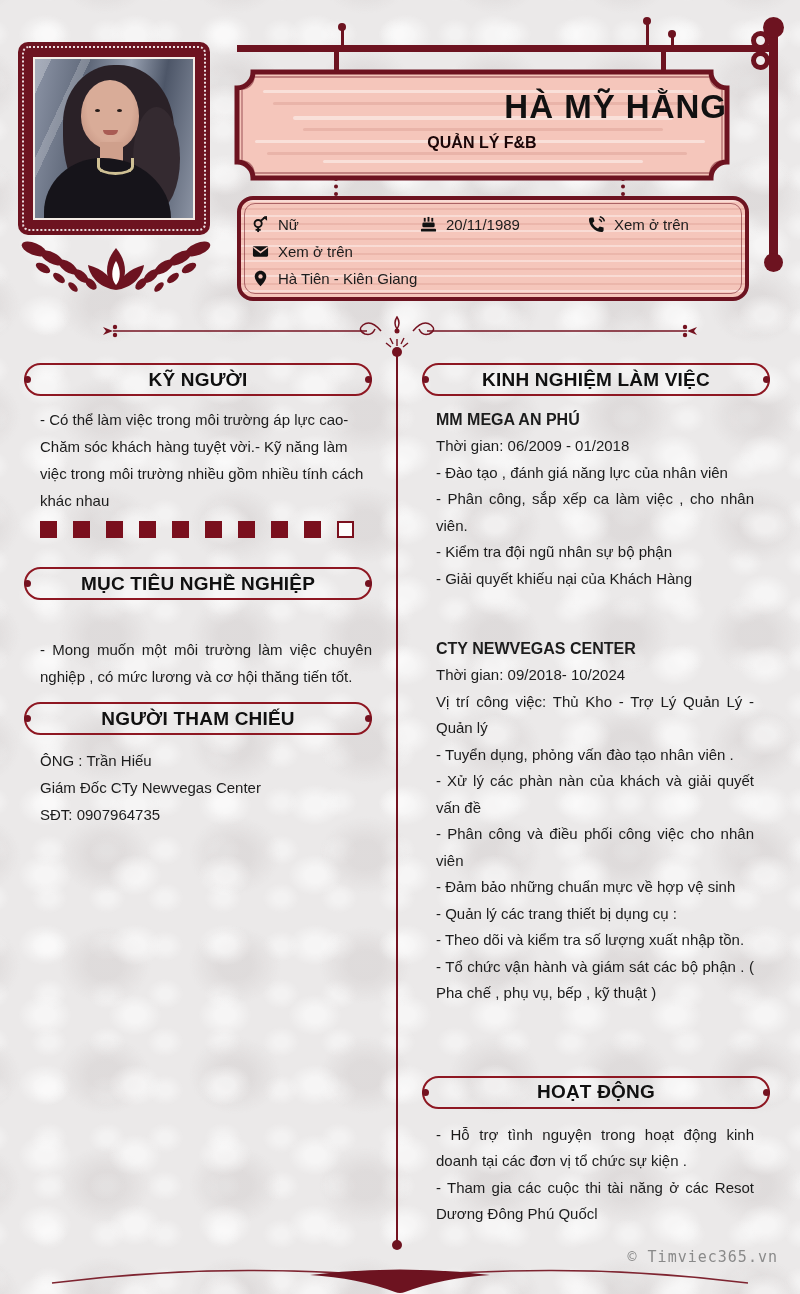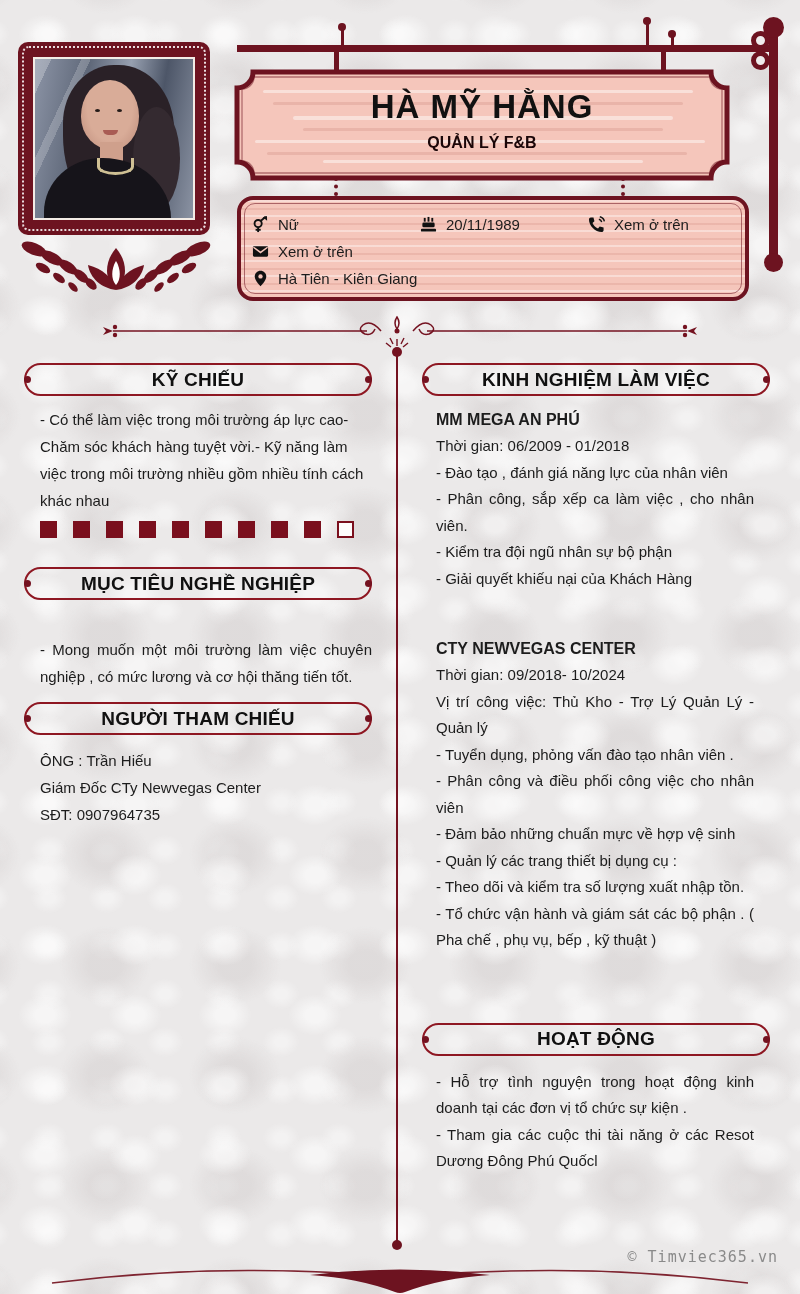--- a/index.html
+++ b/index.html
@@ -49,21 +49,21 @@
   .eye{position:absolute;top:42%;width:5px;height:3px;border-radius:50%;background:#241a18;}
   #eye-l{left:25%;} #eye-r{left:62%;}
   #mouth{position:absolute;left:38%;top:72%;width:15px;height:5px;border-radius:0 0 8px 8px;background:#a95c54;}
   #neck{position:absolute;left:41%;top:52%;width:15%;height:18%;background:#cfa08c;}
   #body{position:absolute;left:6%;top:62%;width:80%;height:40%;background:#16141a;
     border-radius:46% 54% 0 0/85% 95% 0 0;}
   #necklace{position:absolute;left:39%;top:62%;width:20%;height:9%;border:3px solid #cfc094;border-top:none;
     border-radius:0 0 50% 50%;}
   
   #plaque-text{left:237px;top:87px;width:490px;text-align:center;}
-  #plaque-text .name{font-size:33px;font-weight:800;letter-spacing:1px;color:#111;line-height:40px;}
+  #plaque-text .name{font-size:33px;font-weight:800;letter-spacing:1px;color:#111;line-height:40px;text-align:right;}
   #plaque-text .subtitle{margin-top:7px;font-size:16px;font-weight:700;color:#1a0608;}
   
   #info-panel{left:237px;top:196px;width:512px;height:105px;box-sizing:border-box;
     border:4px solid #6d1320;border-radius:16px;
     background:
       repeating-linear-gradient(180deg, rgba(255,255,255,.38) 0 2px, rgba(255,255,255,0) 2px 8px,
         rgba(176,86,74,.14) 8px 10px, rgba(255,255,255,0) 10px 15px),
       #f5c6bb;}
   #info-panel::before{content:"";position:absolute;left:3px;top:3px;right:3px;bottom:3px;
     border:1px solid rgba(109,19,32,.55);border-radius:11px;pointer-events:none;}
@@ -287,21 +287,21 @@
       <path d="M592 18 L602 14 L599 18 L602 22 Z"></path>
         <circle cx="590" cy="14" r="2.2"></circle>
         <circle cx="590" cy="22" r="2.2"></circle>
     </g>
   </svg>
   <div class="abs" id="vline"></div>
   <div class="abs ball" id="vline-dot"></div>
 
   <div class="col" id="col-left">
     <div class="pill">
-      <span>KỸ CHIẾU</span>
+      <span>KỸ NGƯỜI</span>
     </div>
     <div class="body-text" id="skills-desc">- Có thể làm việc trong môi trường áp lực cao- Chăm sóc khách hàng tuyệt vời.- Kỹ năng làm việc trong môi trường nhiều gồm nhiều tính cách khác nhau</div>
     <div id="skill-squares">
         <div class="sq filled"></div>
         <div class="sq filled"></div>
         <div class="sq filled"></div>
         <div class="sq filled"></div>
         <div class="sq filled"></div>
         <div class="sq filled"></div>
         <div class="sq filled"></div>
@@ -342,20 +342,21 @@
           <div class="duty">- Giải quyết khiếu nại của Khách Hàng</div>
         </div>
     </div>
 
     <div id="job2">
       <div class="comp">CTY NEWVEGAS CENTER</div>
       <div class="jobline">Thời gian: 09/2018- 10/2024</div>
       <div class="jobline just">Vị trí công việc: Thủ Kho - Trợ Lý Quản Lý - Quản lý</div>
       <div class="duties">
           <div class="duty">- Tuyển dụng, phỏng vấn đào tạo nhân viên .</div>
+          <div class="duty">-  Xử lý các phàn nàn của khách và giải quyết vấn đề</div>
           <div class="duty">- Phân công và điều phối công việc cho nhân viên</div>
           <div class="duty">- Đảm bảo những chuẩn mực về hợp vệ sinh</div>
           <div class="duty">- Quản lý các trang thiết bị dụng cụ  :</div>
           <div class="duty">- Theo dõi và kiểm tra số lượng xuất nhập tồn.</div>
           <div class="duty">- Tổ  chức vận hành và giám sát các bộ phận . ( Pha chế , phụ vụ, bếp , kỹ thuật )</div>
         </div>
     </div>
 
     <div class="pill" id="activities-pill">
       <span>HOẠT ĐỘNG</span>

